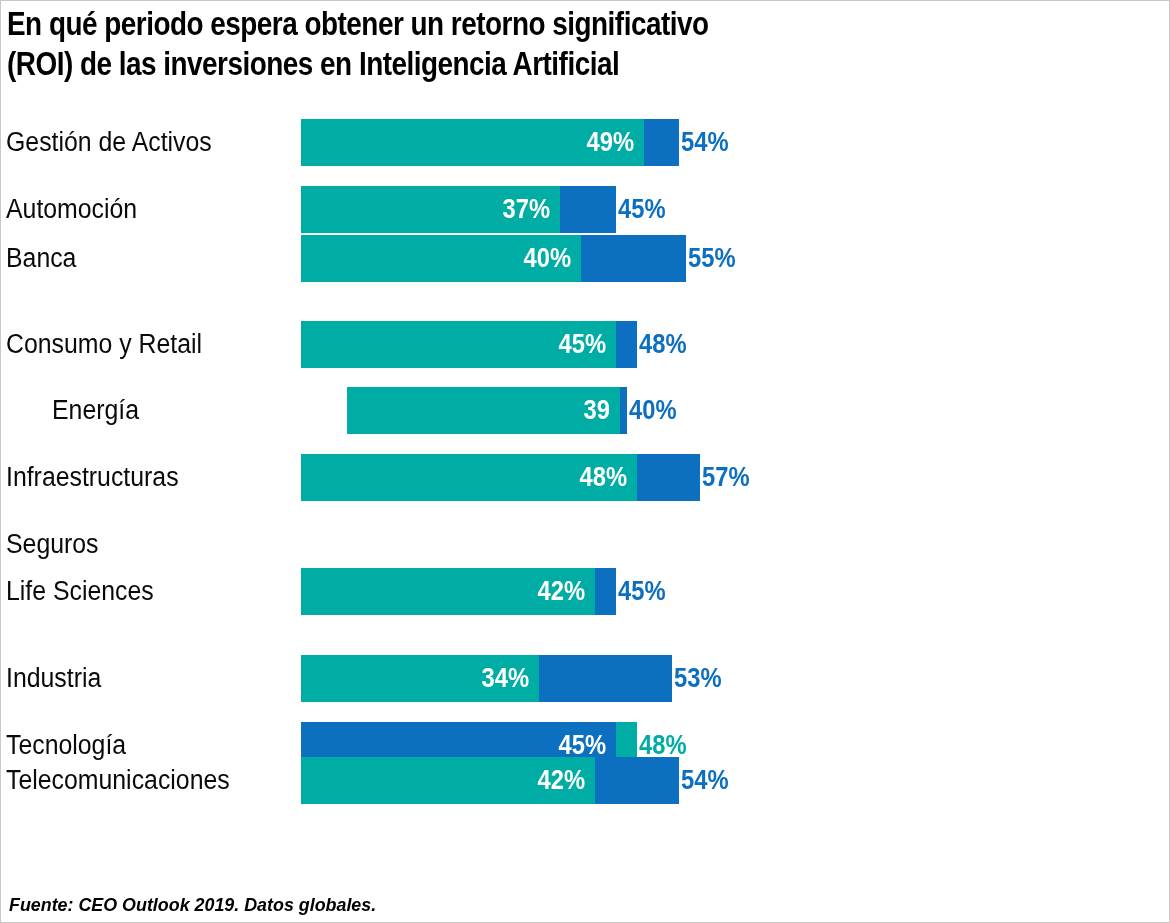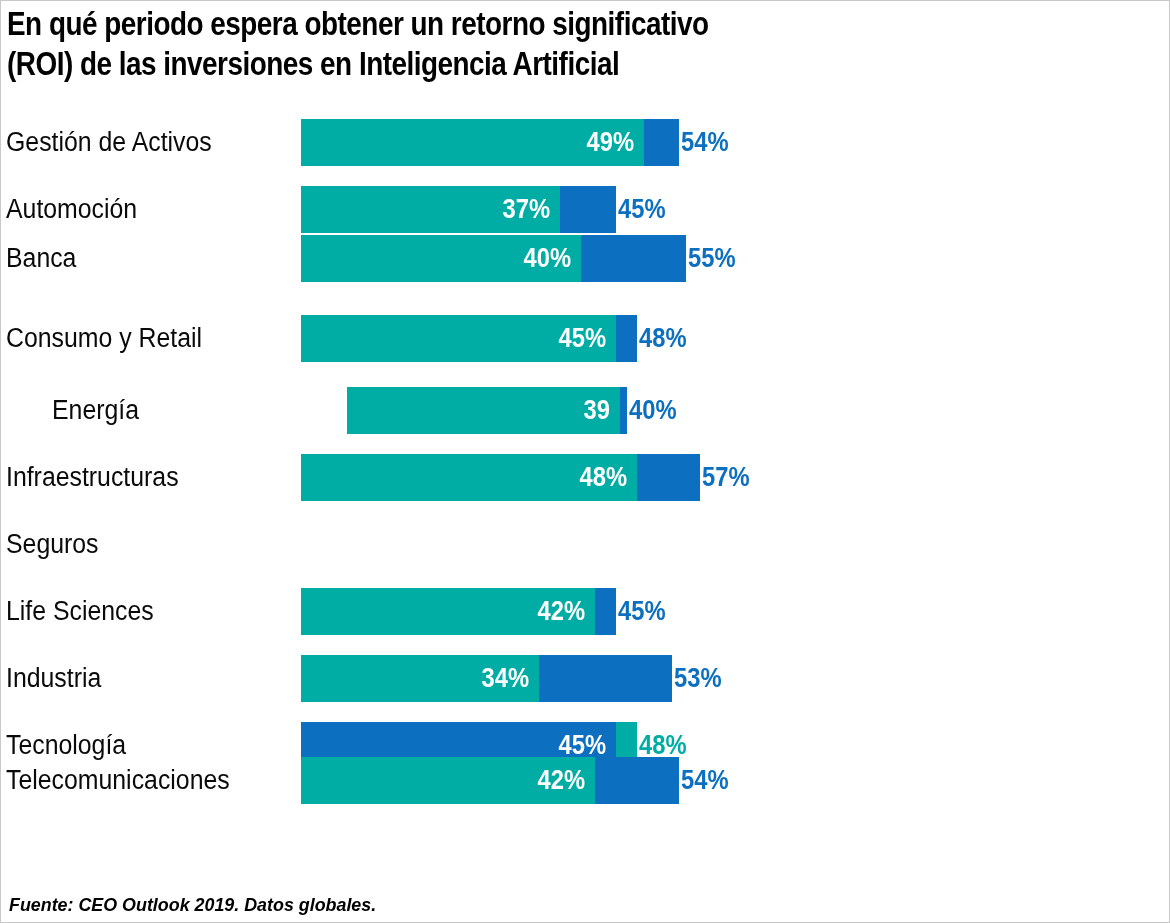--- a/index.html
+++ b/index.html
@@ -170,21 +170,21 @@
       </div>
       <div class="row" style="top: 116px; padding-left: 32px;">
         <div class="cat-label">Banca</div>
         <div class="bars" style="left: 300px; width: 385px;">
           <div class="bar bar-back" style="width: 385px; background: rgb(12, 111, 191);"></div>
           <div class="bar bar-front" style="width: 280px; background: rgb(0, 173, 164);"></div>
           <div class="inner-label" style="right: 115px; transform-origin: right center;">40%</div>
           <div class="outer-label" style="left: 387px; color: rgb(12, 111, 191);">55%</div>
         </div>
       </div>
-      <div class="row" style="top: 196px;">
+      <div class="row" style="top: 202px;">
         <div class="cat-label">Consumo y Retail</div>
         <div class="bars" style="left: 300px; width: 336px;">
           <div class="bar bar-back" style="width: 336px; background: rgb(12, 111, 191);"></div>
           <div class="bar bar-front" style="width: 315px; background: rgb(0, 173, 164);"></div>
           <div class="inner-label" style="right: 31px; transform-origin: right center;">45%</div>
           <div class="outer-label" style="left: 338px; color: rgb(12, 111, 191);">48%</div>
         </div>
       </div>
       <div class="row" style="top: 268px; margin-left: 46px;">
         <div class="cat-label">Energía</div>
@@ -200,21 +200,21 @@
         <div class="bars" style="left: 300px; width: 399px;">
           <div class="bar bar-back" style="width: 399px; background: rgb(12, 111, 191);"></div>
           <div class="bar bar-front" style="width: 336px; background: rgb(0, 173, 164);"></div>
           <div class="inner-label" style="right: 73px; transform-origin: right center;">48%</div>
           <div class="outer-label" style="left: 401px; color: rgb(12, 111, 191);">57%</div>
         </div>
       </div>
       <div class="row" style="top: 402px;">
         <div class="cat-label">Seguros</div>
       </div>
-      <div class="row" style="top: 469px;">
+      <div class="row" style="top: 449px;">
         <div class="cat-label">Life Sciences</div>
         <div class="bars" style="left: 300px; width: 315px;">
           <div class="bar bar-back" style="width: 315px; background: rgb(12, 111, 191);"></div>
           <div class="bar bar-front" style="width: 294px; background: rgb(0, 173, 164);"></div>
           <div class="inner-label" style="right: 31px; transform-origin: right center;">42%</div>
           <div class="outer-label" style="left: 317px; color: rgb(12, 111, 191);">45%</div>
         </div>
       </div>
       <div class="row" style="top: 536px;">
         <div class="cat-label">Industria</div>

